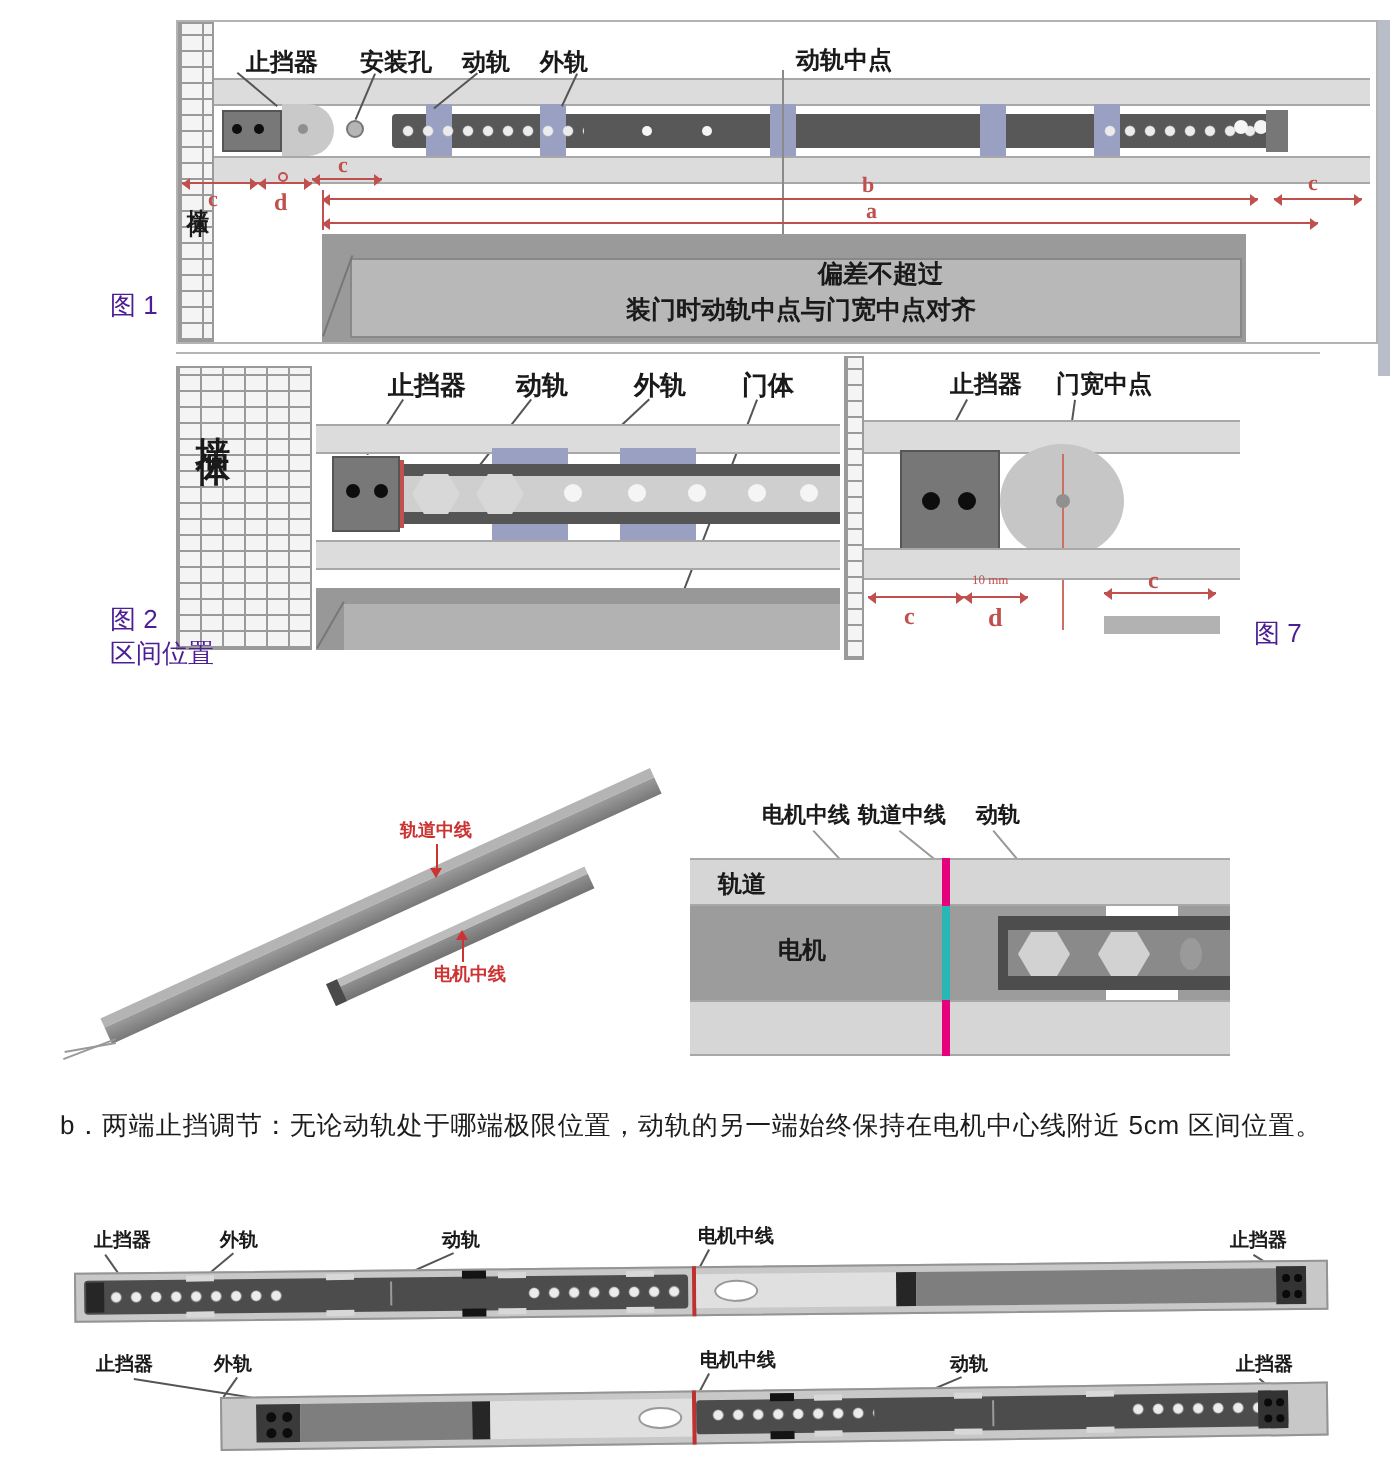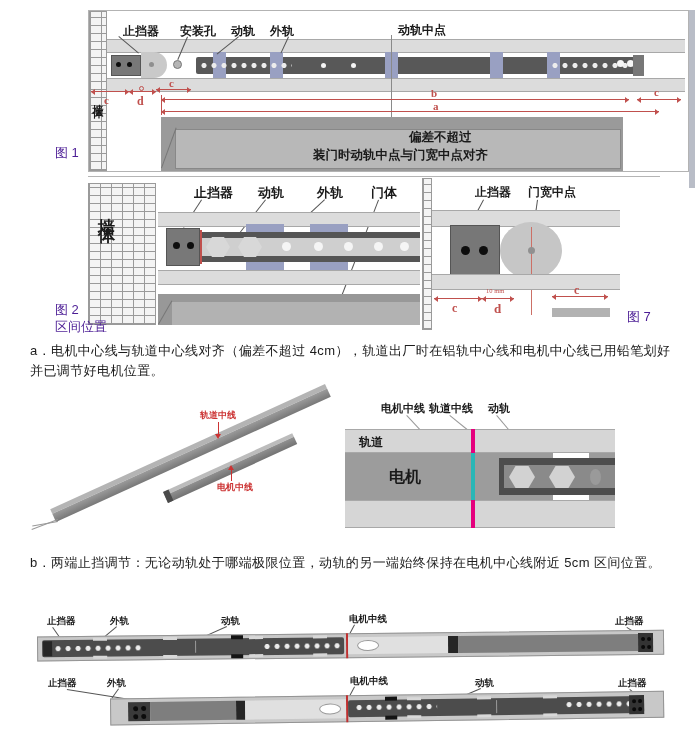--- a/index.html
+++ b/index.html
@@ -164,21 +164,20 @@
     <div class="dimlab" style="left:30px;top:124px;font-size:12px;">c</div>
     <div class="dim" style="left:60px;top:120px;width:32px;"></div>
     <div class="dimlab" style="left:72px;top:124px;font-size:13px;">d</div>
     <div class="dimlab" style="left:64px;top:110px;font-size:6.5px;font-weight:normal;">10 mm</div>
     <div class="dim" style="left:130px;top:118px;width:56px;"></div>
     <div class="dimlab" style="left:152px;top:106px;font-size:12px;">c</div>
     <div class="abs" style="left:130px;top:130px;width:58px;height:9px;background:#b2b2b2;"></div>
   </div>
   <div class="cap" style="left:627px;top:310px;">图 7</div>
 
-  <div class="para" style="left:30px;top:341px;width:652px;">a．电机中心线与轨道中心线对齐（偏差不超过 4cm），轨道出厂时在铝轨中心线和电机中心线已用铅笔划好并已调节好电机位置。</div>
 
   <div class="abs" style="left:20px;top:388px;width:330px;height:152px;">
     <div class="abs" style="left:36px;top:120px;width:302px;transform:rotate(-24.5deg);transform-origin:left bottom;">
       <div style="height:5px;background:#b4b4b4;"></div>
       <div style="height:9px;background:linear-gradient(#9b9b9b,#787878);"></div>
     </div>
     <div class="abs" style="left:148px;top:103px;width:142px;transform:rotate(-24.5deg);transform-origin:left bottom;">
       <div style="height:4px;background:#bcbcbc;"></div>
       <div style="height:8px;background:linear-gradient(#909090,#737373);"></div>
       <div class="abs" style="left:0;top:0;width:6px;height:12px;background:#4a4a4a;"></div>
@@ -195,21 +194,21 @@
     <div class="lbl" style="left:36px;top:8px;font-size:11px;">电机中线</div>
     <div class="lbl" style="left:84px;top:8px;font-size:11px;">轨道中线</div>
     <div class="lbl" style="left:143px;top:8px;font-size:11px;">动轨</div>
     <div class="leader gray" style="left:62px;top:20px;width:93px;transform:rotate(47deg);"></div>
     <div class="leader gray" style="left:105px;top:20px;width:28px;transform:rotate(39deg);"></div>
     <div class="leader gray" style="left:152px;top:20px;width:62px;transform:rotate(50deg);"></div>
 
     <div class="band" style="left:0;top:34px;width:270px;height:24px;background:#d6d6d6;"></div>
     <div class="lbl" style="left:14px;top:41px;font-size:12px;">轨道</div>
     <div class="abs" style="left:0;top:58px;width:270px;height:47px;background:#9c9c9c;"></div>
-    <div class="lbl" style="left:14px;top:74px;font-size:16px;padding-left:30px;">电机</div>
+    <div class="lbl" style="left:14px;top:74px;font-size:12px;padding-left:30px;">电机</div>
     <div class="band" style="left:0;top:105px;width:270px;height:28px;background:#d6d6d6;"></div>
 
     <div class="abs" style="left:126px;top:34px;width:4px;height:99px;background:#e5007d;"></div>
     <div class="abs" style="left:126px;top:58px;width:4px;height:47px;background:#29b6b6;"></div>
 
     <div class="abs" style="left:154px;top:63px;width:116px;height:37px;background:#8a8a8a;border-top:7px solid #4d4d4d;border-bottom:7px solid #4d4d4d;border-left:5px solid #4d4d4d;"></div>
     <div class="abs" style="left:208px;top:58px;width:36px;height:5px;background:#fff;"></div>
     <div class="abs" style="left:208px;top:100px;width:36px;height:5px;background:#fff;"></div>
     <div class="hex" style="left:164px;top:71px;width:26px;height:22px;background:#d2d2d2;"></div>
     <div class="hex" style="left:204px;top:71px;width:26px;height:22px;background:#d2d2d2;"></div>

